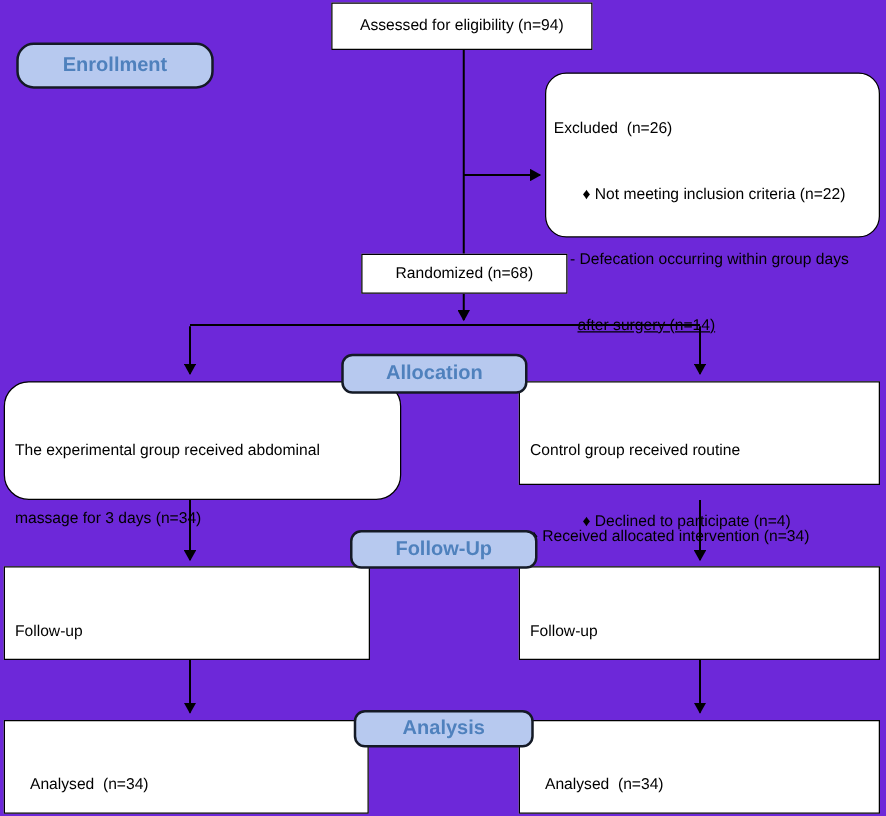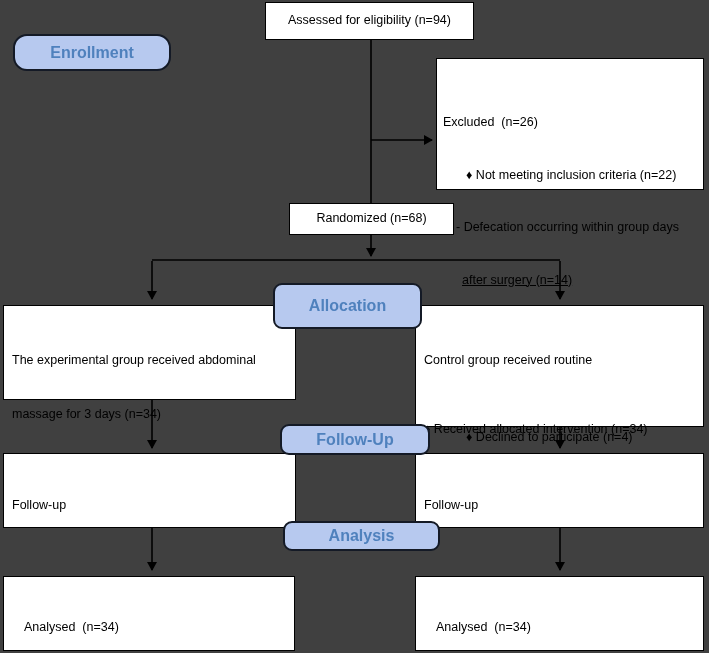--- a/index.html
+++ b/index.html
@@ -1,20 +1,20 @@
 <!DOCTYPE html>
 <html style="--stage-fill: #b7c9ef; --stage-border: #141a26; --stage-text: #4f81bd; --box-border: #000000; --line-color: #000000;"><head>
 <meta charset="utf-8">
 <style>
   html, body { margin: 0; padding: 0; background: #ffffff; }
   .diagram {
     position: relative;
     width: 709px;
     height: 653px;
-    background: #404040;
+    background: #6d28d9;
     font-family: "Liberation Sans", sans-serif;
     color: #000;
     overflow: hidden;
   }
   .connectors {
     position: absolute;
     left: 0; top: 0;
     width: 709px; height: 653px;
     z-index: 0;
   }
@@ -43,21 +43,21 @@
     box-sizing: border-box;
     display: flex;
     align-items: center;
     justify-content: center;
     font-weight: bold;
     font-size: 16px;
     color: var(--stage-text, #4f81bd);
     z-index: 3;
   }
   
-  .excluded-body { padding: 20px 6px; }
+  .excluded-body { padding: 0 6px; border-radius: 17px; }
   .ind0 { padding-left: 0; }
   .ind1 { padding-left: 7px; margin-left: 16px; }
   .ind2 { padding-left: 13px; }
   .ind3 { padding-left: 19px; text-decoration: underline; }
   
   .alloc-body { padding: 9px 8px; line-height: 18px; }
   .alloc-body .bullet-line { margin-top: 15px; }
   
   .fu-body { padding: 9px 8px; line-height: 17px; }
   .fu-body .missing-line { margin-top: 30px; font-family: Liberation Serif, serif; }
@@ -108,50 +108,50 @@
     <div class="ind3">after surgery (n=14)</div>
     <div class="ind2">- Laxative use (n=7)</div>
     <div class="ind2">- Colostomy (n=1)</div>
     <div class="ind1">♦ Declined to participate (n=4)</div>
   </div>
 
   <div class="fbox center" style="left:289px; top:203px; width:165px; height:32px;">
     <span>Randomized (n=68)</span>
   </div>
 
-  <div class="badge" style="left:273px; top:283px; width:149px; height:46px;">
+  <div class="badge" style="left:273px; top:283px; width:149px; height:32px;">
     <span>Allocation</span>
   </div>
 
-  <div class="fbox alloc-body" style="left:3px; top:305px; width:293px; height:95px;">
+  <div class="fbox alloc-body" style="left:3px; top:305px; width:318px; height:95px;border-radius:20px;">
     <div>The experimental group received abdominal</div>
     <div>massage for 3 days (n=34)</div>
     <div class="bullet-line">♦ Received allocated intervention (n=34)</div>
   </div>
 
-  <div class="fbox alloc-body" style="left:415px; top:305px; width:289px; height:122px;">
+  <div class="fbox alloc-body" style="left:415px; top:305px; width:289px; height:83px;">
     <div>Control group received routine</div>
     <div class="bullet-line">♦ Received allocated intervention (n=34)</div>
   </div>
 
   <div class="badge" style="left:280px; top:424px; width:150px; height:31px;">
     <span>Follow-Up</span>
   </div>
 
   <div class="fbox fu-body" style="left:3px; top:453px; width:293px; height:75px;">
     <div>Follow-up</div>
     <div class="missing-line">Missing (n=0)</div>
   </div>
 
   <div class="fbox fu-body" style="left:415px; top:453px; width:289px; height:75px;">
     <div>Follow-up</div>
     <div class="missing-line">Missing (n=0)</div>
   </div>
 
-  <div class="badge" style="left:283px; top:521px; width:157px; height:30px;">
+  <div class="badge" style="left:283px; top:568px; width:144px; height:30px;">
     <span>Analysis</span>
   </div>
 
   <div class="fbox an-body" style="left:3px; top:576px; width:292px; height:75px;">
     <div>Analysed  (n=34)</div>
   </div>
 
   <div class="fbox an-body" style="left:415px; top:576px; width:289px; height:75px;">
     <div>Analysed  (n=34)</div>
   </div>

